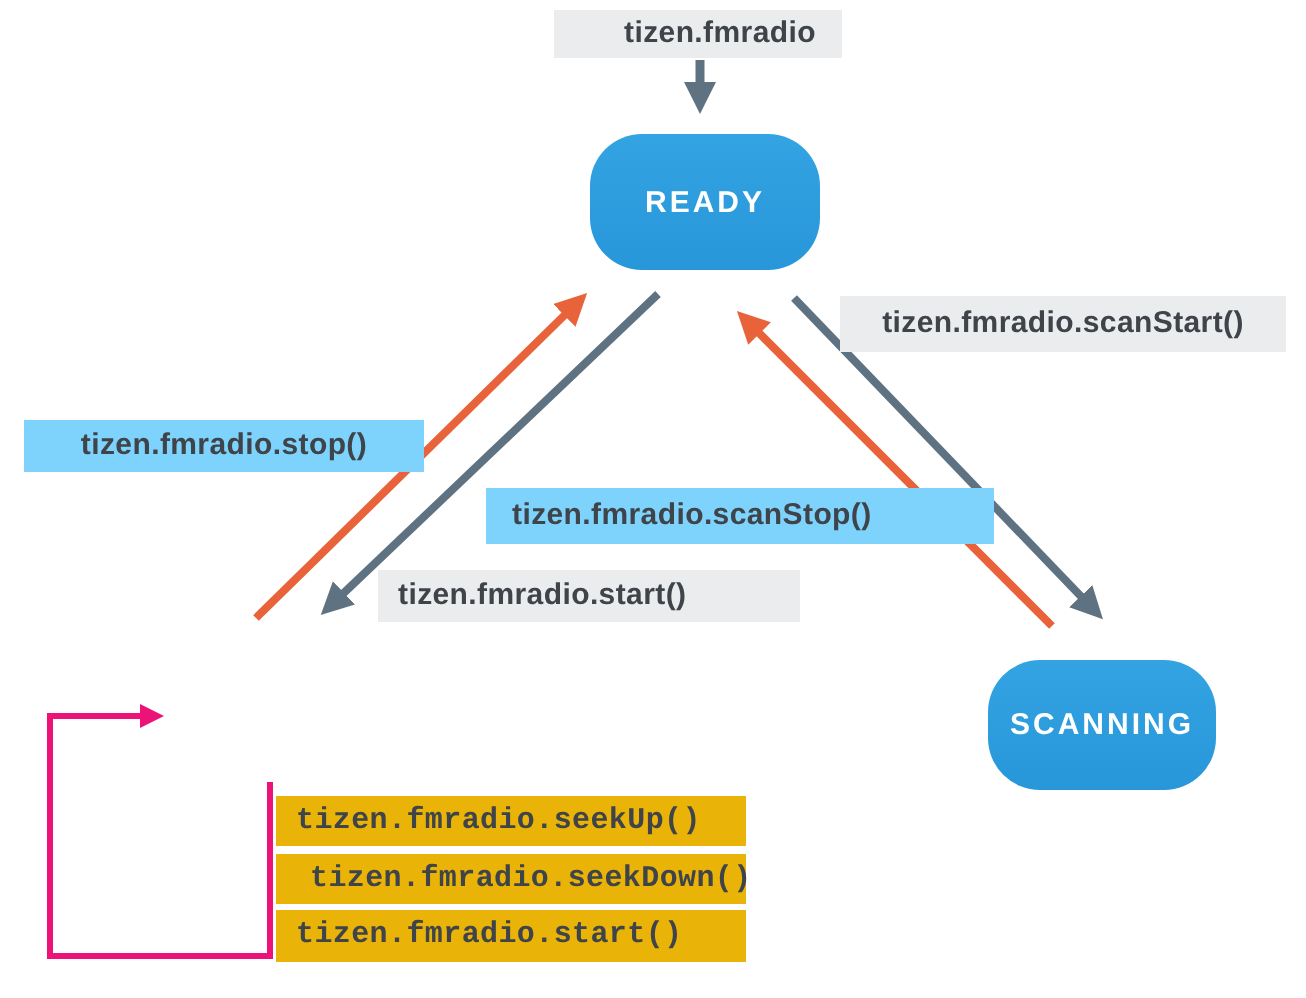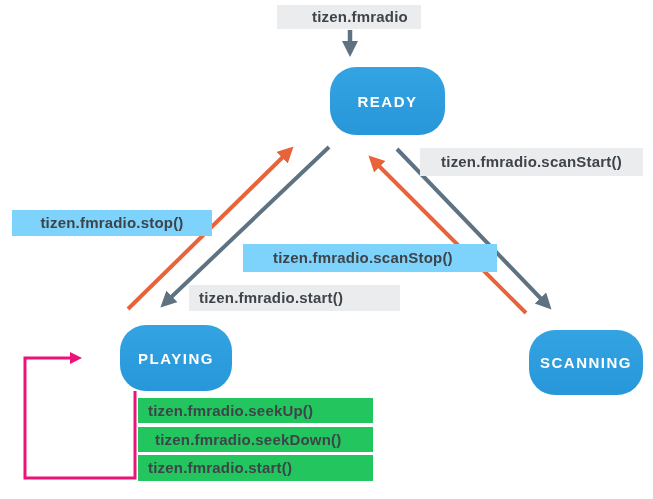--- a/index.html
+++ b/index.html
@@ -20,40 +20,39 @@
     position: absolute;
     display: flex;
     align-items: center;
     justify-content: center;
     background: linear-gradient(180deg, #33a3e2 0%, #2797da 100%);
     border-radius: 26px;
     color: #ffffff;
     font-size: 15px;
     font-weight: 700;
     letter-spacing: 1.5px;
-    margin-left: 35px;
   }
   .state-ready    { left: 295px; top: 67px;  width: 115px; height: 68px; }
   .state-playing  { left: 85px;  top: 325px; width: 112px; height: 66px; }
   .state-scanning { left: 494px; top: 330px; width: 114px; height: 65px; }
   .lbl {
     position: absolute;
     font-size: 15px;
     font-weight: 700;
     color: #3e4449;
     letter-spacing: 0.2px;
     white-space: nowrap;
     box-sizing: border-box;
   }
   .bg-gray  { background: #ebeced; }
   .bg-peach { background: #7dd3fc; }
-  .bg-pink  { background: #22c55e; }
+  .bg-pink  { background: #eab308; font-family: Liberation Mono, monospace; }
   .lbl-entry     { left: 277px; top: 5px;   width: 144px; height: 24px; line-height: 24px; text-align: center; padding-left: 22px; }
   .lbl-stop      { left: 12px;  top: 210px; width: 200px; height: 26px; line-height: 26px; text-align: center; }
-  .lbl-scanstop  { left: 243px; top: 244px; width: 254px; height: 28px; line-height: 28px; padding-left: 30px; text-align: left; }
+  .lbl-scanstop  { left: 243px; top: 244px; width: 254px; height: 28px; line-height: 28px; padding-left: 13px; text-align: left; }
   .lbl-start     { left: 189px; top: 285px; width: 211px; height: 26px; line-height: 26px; padding-left: 10px; text-align: left; }
   .lbl-scanstart { left: 420px; top: 148px; width: 223px; height: 28px; line-height: 28px; text-align: center; }
   .lbl-seekup    { left: 138px; top: 398px; width: 235px; height: 25px; line-height: 25px; padding-left: 10px; text-align: left; }
   .lbl-seekdown  { left: 138px; top: 427px; width: 235px; height: 25px; line-height: 25px; padding-left: 17px; text-align: left; }
   .lbl-loopstart { left: 138px; top: 455px; width: 235px; height: 26px; line-height: 26px; padding-left: 10px; text-align: left; }
 </style>
 </head>
 <body>
 
 <div class="canvas">
@@ -82,23 +81,20 @@
     <line x1="397" y1="149" x2="548" y2="306" stroke-width="4" marker-end="url(#ah-gray)" stroke="#5f7282"></line>
 
     <polyline points="135,391 135,478 25,478 25,358 78,358" fill="none" stroke-width="3" marker-end="url(#ah-magenta)" stroke="#ec1277"></polyline>
   </svg>
 
   <div class="lbl lbl-entry bg-gray">tizen.fmradio</div>
 
   <div class="state state-ready">
     <span>READY</span>
   </div>
-  <div class="state state-playing">
-    <span>PLAYING</span>
-  </div>
   <div class="state state-scanning">
     <span>SCANNING</span>
   </div>
 
   <div class="lbl lbl-stop bg-peach">tizen.fmradio.stop()</div>
   <div class="lbl lbl-scanstop bg-peach">tizen.fmradio.scanStop()</div>
   <div class="lbl lbl-start bg-gray">tizen.fmradio.start()</div>
   <div class="lbl lbl-scanstart bg-gray">tizen.fmradio.scanStart()</div>
   <div class="lbl lbl-seekup bg-pink">tizen.fmradio.seekUp()</div>
   <div class="lbl lbl-seekdown bg-pink">tizen.fmradio.seekDown()</div>

